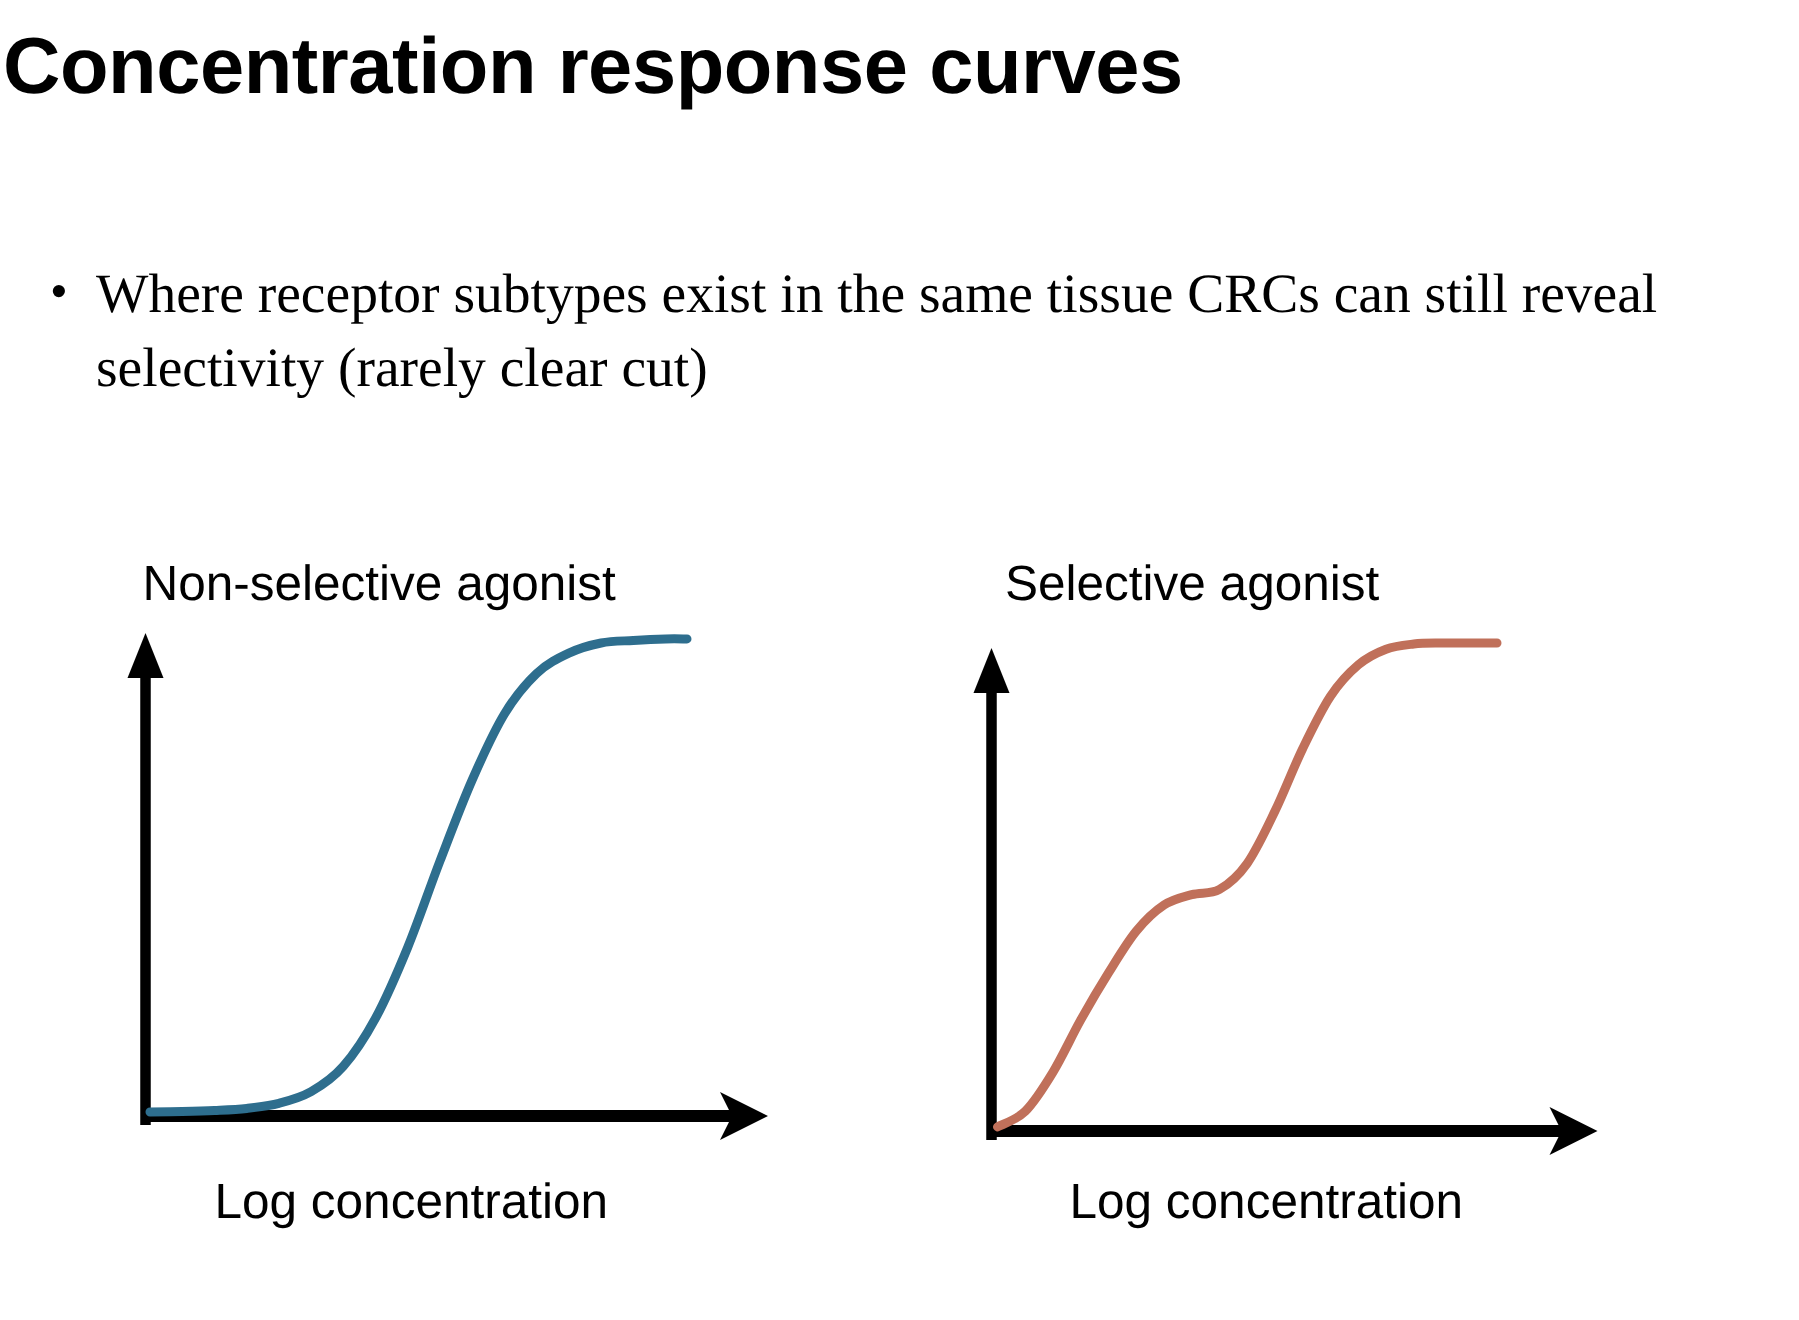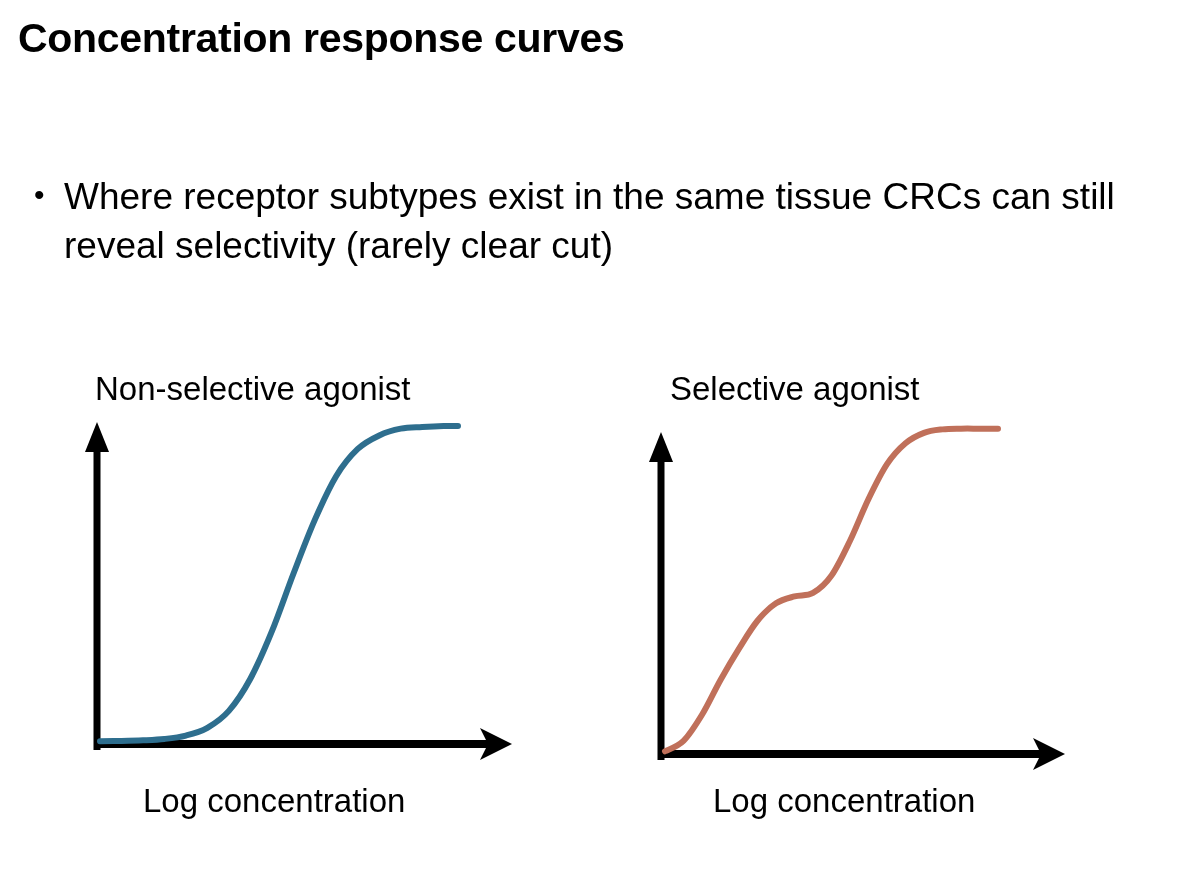--- a/index.html
+++ b/index.html
@@ -15,23 +15,23 @@
     font-family: "Liberation Sans", sans-serif;
     color: #000000;
   }
   #slide {
     position: absolute;
     inset: 0;
     background: #ffffff;
   }
   #slide-title {
     position: absolute;
-    left: 18px;
+    left: 2px;
     top: 16px;
-    font-size: 41px;
+    font-size: 53px;
     font-weight: bold;
     letter-spacing: -0.3px;
     line-height: 1.1;
     white-space: nowrap;
   }
   #bullet-list {
     position: absolute;
     left: 34px;
     top: 172px;
     width: 1120px;
@@ -43,20 +43,21 @@
     line-height: 1.33;
   }
   .bullet-marker {
     flex: 0 0 auto;
     width: 30px;
     font-size: 30px;
     line-height: 1.55;
   }
   .bullet-text {
     flex: 1 1 auto;
+    font-family: Liberation Serif, serif;
   }
   .chart-block {
     position: absolute;
     top: 360px;
     padding-left: 12px;
   }
   #chart-left  { left: 0px;   width: 560px; height: 470px; }
   #chart-right { left: 565px; width: 634px; height: 470px; }
 
   .chart-title {

